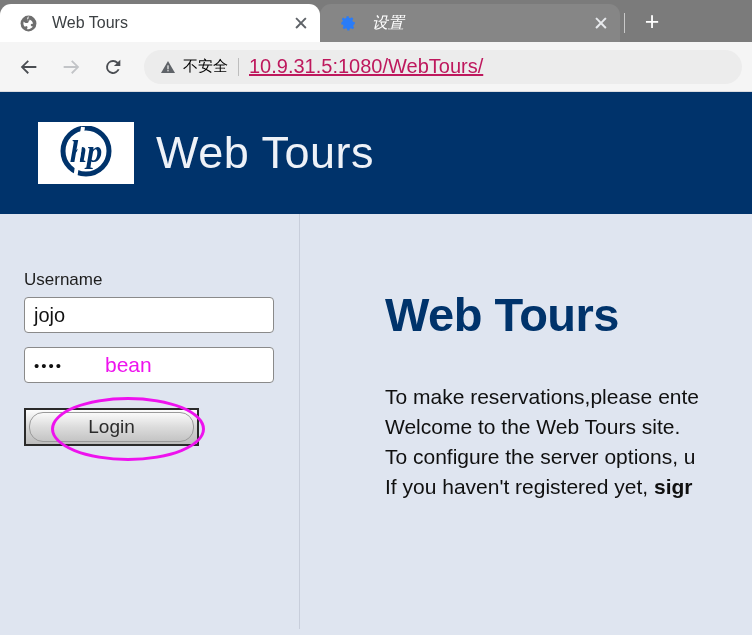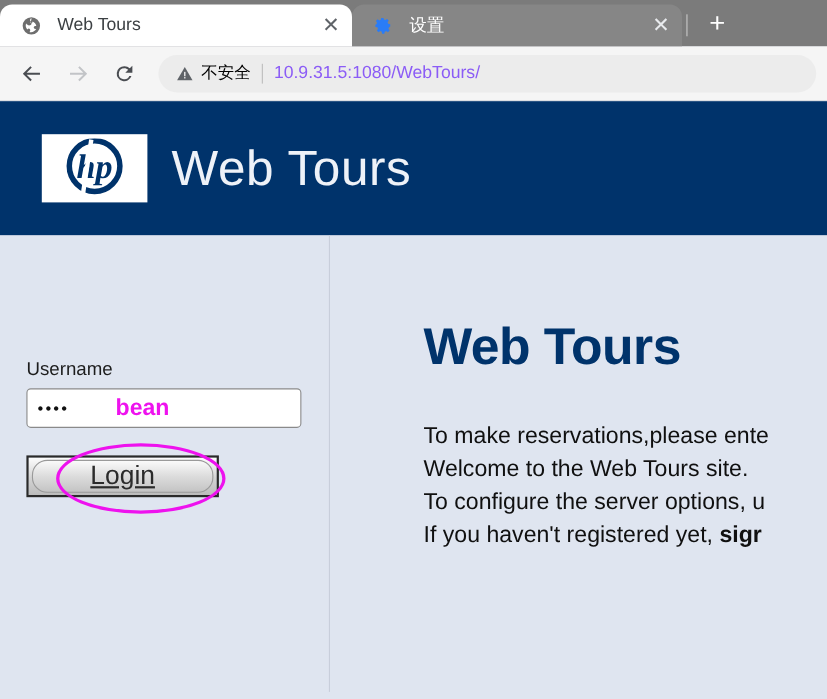--- a/index.html
+++ b/index.html
@@ -54,20 +54,21 @@
   .tab-title {
     flex: 1 1 auto;
     font-size: 16px;
     color: #3c4043;
     white-space: nowrap;
     overflow: hidden;
     text-overflow: ellipsis;
   }
   .tab-inactive .tab-title {
     color: #ffffff;
+    font-style: italic;
   }
   .tab-close {
     width: 26px;
     height: 26px;
     flex: 0 0 26px;
     display: flex;
     align-items: center;
     justify-content: center;
     font-size: 19px;
     line-height: 1;
@@ -139,23 +140,24 @@
     white-space: nowrap;
   }
   .omni-sep {
     width: 1px;
     height: 18px;
     background: #bdbdbd;
     margin: 0 10px;
     flex: 0 0 1px;
   }
   .omni-url {
-    font-size: 16px;
-    color: #8b5cf6;
-    white-space: nowrap;
+    font-size: 20px;
+    color: #be185d;
+    white-space: nowrap;
+    text-decoration: underline;
   }
 
   
   .page-banner {
     height: 122px;
     background: #00336b;
     display: flex;
     align-items: center;
     padding-left: 38px;
     box-sizing: border-box;
@@ -186,21 +188,21 @@
   }
   .left-panel {
     width: 300px;
     flex: 0 0 300px;
     box-sizing: border-box;
     border-right: 1px solid #c8cedb;
     padding: 0 0 0 24px;
     position: relative;
   }
   .login-form {
-    padding-top: 112px;
+    padding-top: 56px;
   }
   .field-label {
     font-size: 17px;
     color: #1d1d1d;
     margin-bottom: 7px;
   }
   .text-input {
     width: 250px;
     height: 36px;
     box-sizing: border-box;
@@ -219,21 +221,21 @@
     align-items: center;
   }
   .pwd-dots {
     font-size: 15px;
     letter-spacing: 2px;
     color: #111111;
   }
   .annot-text {
     color: #ee12ee;
     font-size: 21px;
-    font-weight: 700;
+    font-weight: 400;
     margin-left: 42px;
   }
   .login-row {
     position: relative;
     margin-top: 22px;
     width: 250px;
     height: 44px;
   }
   .login-button {
     position: absolute;
@@ -250,23 +252,22 @@
   }
   .login-button-inner {
     width: 163px;
     height: 28px;
     border-radius: 14px;
     border: 1px solid #9a9a9a;
     background: linear-gradient(#fafafa, #dcdcdc 50%, #c4c4c4);
     display: flex;
     align-items: center;
     justify-content: center;
-    font-size: 24px;
+    font-size: 19px;
     color: #2b2b2b;
-    text-decoration: underline;
   }
   .annot-ellipse {
     position: absolute;
     left: 27px;
     top: -8px;
     width: 148px;
     height: 58px;
     border: 3px solid #ee12ee;
     border-radius: 50%;
     pointer-events: none;
@@ -371,20 +372,23 @@
   </div>
   <div class="banner-title">Web Tours</div>
 </div>
 
 <div class="page-body">
 
   <div class="left-panel">
     <div class="login-form">
 
       <div class="field-label">Username</div>
+      <div class="text-input">
+        <span>jojo</span>
+      </div>
 
       <div class="text-input pwd-row">
         <span class="pwd-dots">••••</span>
         <span class="annot-text">bean</span>
       </div>
 
       <div class="login-row">
         <div class="login-button">
           <div class="login-button-inner">Login</div>
         </div>

